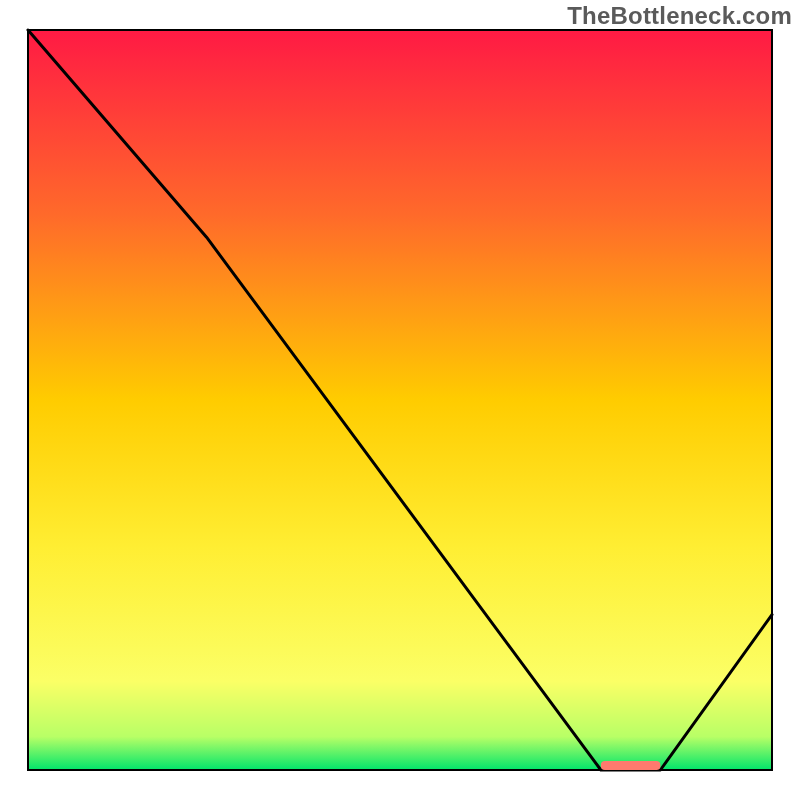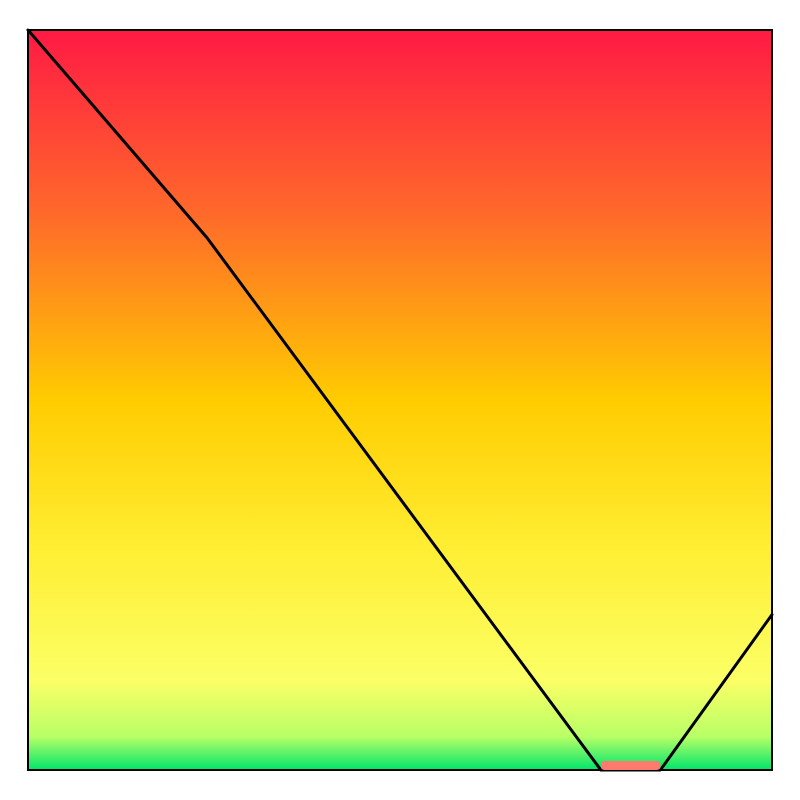--- a/index.html
+++ b/index.html
@@ -52,14 +52,15 @@
 
   <rect fill="url(#bg-grad)" x="28" y="30" width="744" height="740"></rect>
 
   <rect fill="none" stroke="#000" stroke-width="2" x="28" y="30" width="744" height="740"></rect>
 
   <polyline fill="none" stroke="#000" stroke-width="3" stroke-linejoin="round" stroke-linecap="round" points="28,30 206.56,237.20000000000002 600.88,770 660.4,770 772,614.6"></polyline>
 
   <rect rx="4" ry="4" height="9" x="600.88" width="59.51999999999998" y="761" fill="#ff7a6e"></rect>
 </svg>
 
+<div class="watermark">TheBottleneck.com</div>
 
 </div>
 
 </body></html>

